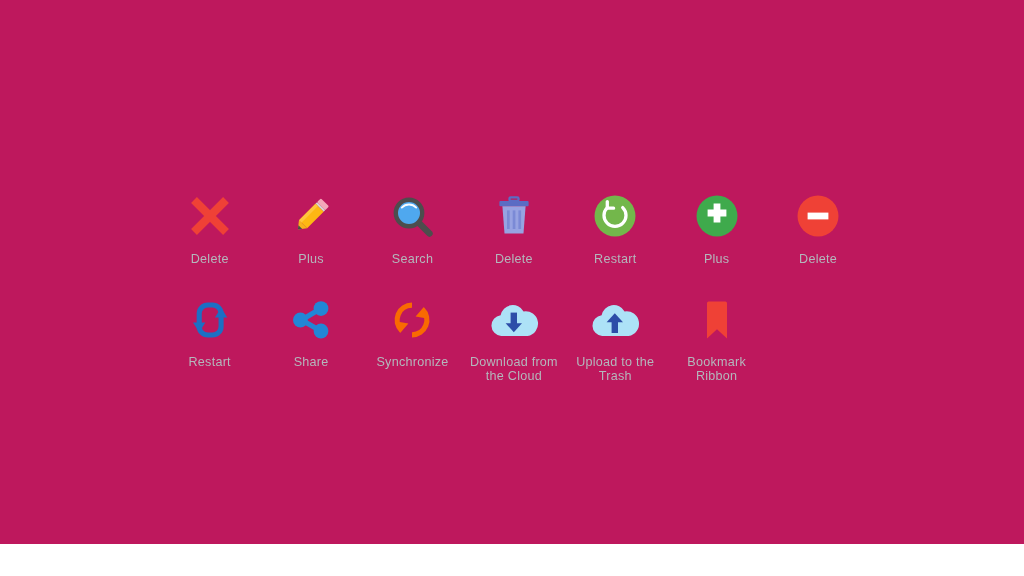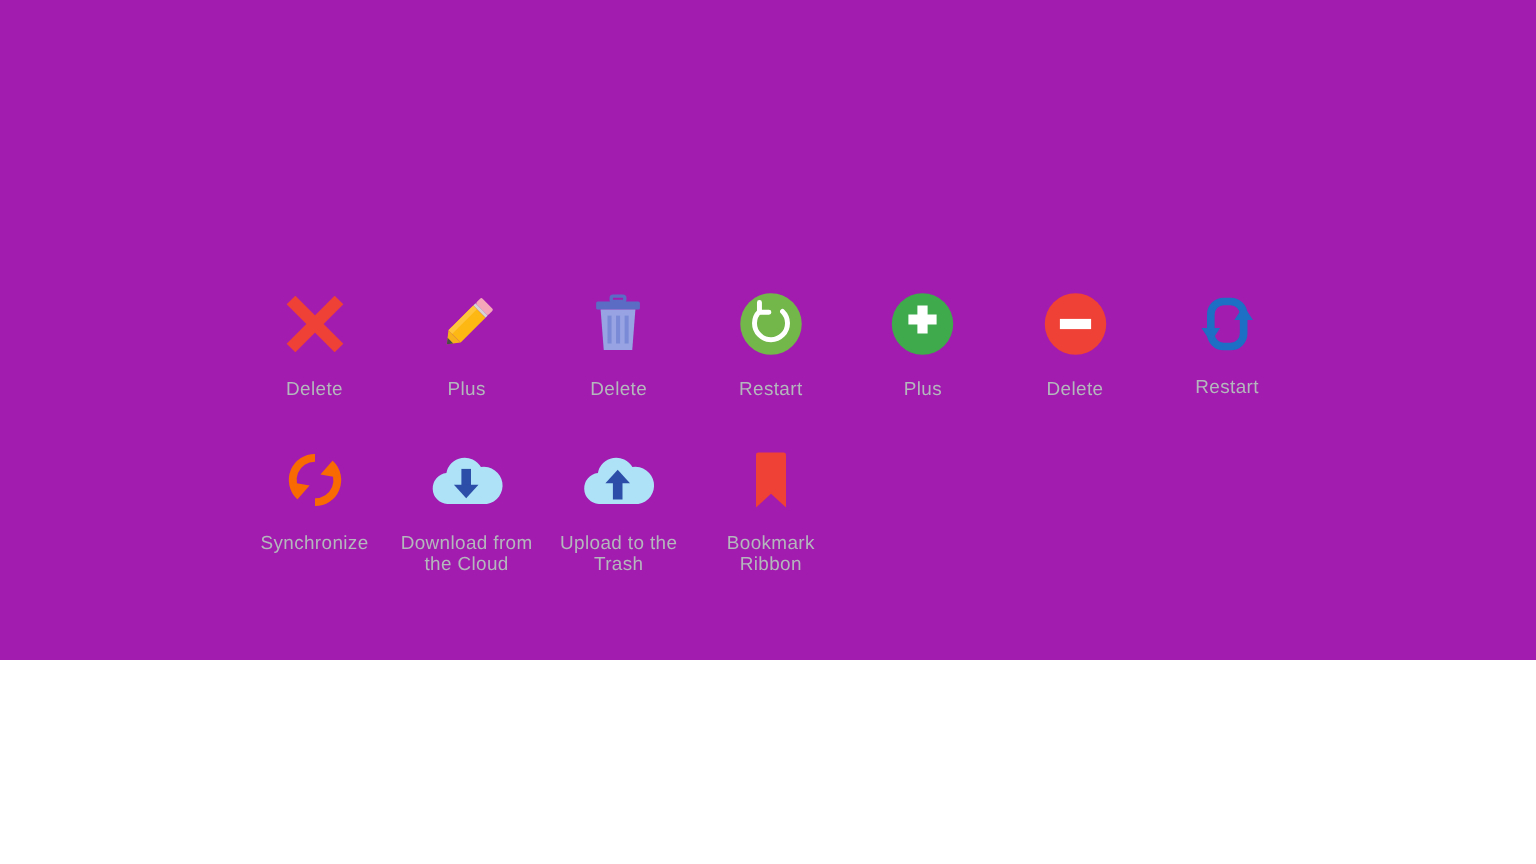--- a/index.html
+++ b/index.html
@@ -11,22 +11,22 @@
   body {
     width: 1024px;
     height: 576px;
     overflow: hidden;
     font-family: "Liberation Sans", sans-serif;
     -webkit-font-smoothing: antialiased;
   }
   #icon-sheet {
     position: relative;
     width: 1024px;
-    height: 440px;
-    background: #a21caf;
+    height: 544px;
+    background: #be185d;
   }
   .icon-grid {
     position: absolute;
     left: 159px;
     top: 186px;
     width: 710px;
     display: grid;
     grid-template-columns: repeat(7, 101.4px);
     grid-template-rows: 104px 104px;
     justify-items: center;
@@ -94,20 +94,31 @@
             <rect x="18.5" y="12.1" width="11.5" height="23.4" fill="#fdb813"></rect>
             <rect x="18.5" y="12.1" width="3.4" height="23.4" fill="#ffc53d"></rect>
             <polygon points="18.5,35.5 30,35.5 24.25,42.8" fill="#f7b21b"></polygon>
             <polygon points="21.6,39.4 26.9,39.4 24.25,42.8" fill="#4a4a4a"></polygon>
           </g>
         </svg>
       </span>
       <span class="icon-label">Plus</span>
     </div>
 
+    <div class="icon-cell">
+      <span class="icon-art">
+        <svg width="48" height="48" viewBox="0 0 48 48">
+          <line x1="30.5" y1="30.5" x2="41.5" y2="41.5" stroke="#4d4d4d" stroke-width="6.4" stroke-linecap="round"></line>
+          <circle cx="21" cy="21" r="13.2" fill="#4fa8ef"></circle>
+          <circle cx="21" cy="21" r="13.2" fill="none" stroke="#4d4d4d" stroke-width="4.4"></circle>
+          <path d="M13.8 15.6 A 10 10 0 0 1 28.2 15.6" fill="none" stroke="#ffffff" stroke-width="1.9" stroke-linecap="round" opacity="0.95"></path>
+        </svg>
+      </span>
+      <span class="icon-label">Search</span>
+    </div>
 
     <div class="icon-cell">
       <span class="icon-art">
         <svg width="48" height="48" viewBox="0 0 48 48">
           <rect x="19.5" y="5.4" width="9" height="3.6" rx="1.2" fill="none" stroke="#5b6cc4" stroke-width="2.3"></rect>
           <rect x="9.4" y="9" width="29.2" height="5.3" rx="1" fill="#5b6cc4"></rect>
           <path d="M12.4 14.3 L35.6 14.3 L33.5 41.4 L14.5 41.4 Z" fill="#97a3e2"></path>
           <g fill="#7b8ad6">
             <rect x="17" y="18.4" width="2.7" height="18.6"></rect>
             <rect x="22.7" y="18.4" width="2.7" height="18.6"></rect>
@@ -154,20 +165,34 @@
         <svg width="48" height="48" viewBox="0 0 48 48">
           <path d="M13.2 28.8 L13.2 17.6 A 8.6 8.6 0 0 1 21.8 9 L26.5 9 A 8.6 8.6 0 0 1 35.1 17.6 L35.1 30.4 A 8.6 8.6 0 0 1 26.5 39 L21.8 39 A 8.6 8.6 0 0 1 13.2 30.4" fill="none" stroke="#1c6fc4" stroke-width="5.1" stroke-linecap="butt"></path>
           <polygon points="7.0,26.6 19.4,26.6 13.2,36.2" fill="#1c6fc4"></polygon>
           <polygon points="28.9,21.4 41.3,21.4 35.1,11.8" fill="#1c6fc4"></polygon>
         </svg>
       </span>
       <span class="icon-label">Restart</span>
     </div>
 
 
+    <div class="icon-cell row-2">
+      <span class="icon-art">
+        <svg width="48" height="48" viewBox="0 0 48 48">
+          <g stroke="#2286d6" stroke-width="5" stroke-linecap="round">
+            <line x1="14.5" y1="24" x2="33" y2="13"></line>
+            <line x1="14.5" y1="24" x2="33" y2="34.5"></line>
+          </g>
+          <circle cx="13.4" cy="24" r="7.4" fill="#2286d6"></circle>
+          <circle cx="34" cy="12.6" r="7.4" fill="#2286d6"></circle>
+          <circle cx="34" cy="35" r="7.4" fill="#2286d6"></circle>
+        </svg>
+      </span>
+      <span class="icon-label">Share</span>
+    </div>
 
     <div class="icon-cell row-2">
       <span class="icon-art">
         <svg width="48" height="48" viewBox="0 0 48 48">
           <path d="M24 9.2 A 14.8 14.8 0 0 0 13.6 34.6" fill="none" stroke="#f96a02" stroke-width="5.2" stroke-linecap="butt"></path>
           <polygon points="9.0,25.6 20.4,27.6 12.2,37.0" fill="#f96a02"></polygon>
           <path d="M24 38.8 A 14.8 14.8 0 0 0 34.4 13.4" fill="none" stroke="#f96a02" stroke-width="5.2" stroke-linecap="butt"></path>
           <polygon points="39.0,22.4 27.6,20.4 35.8,11.0" fill="#f96a02"></polygon>
         </svg>
       </span>

